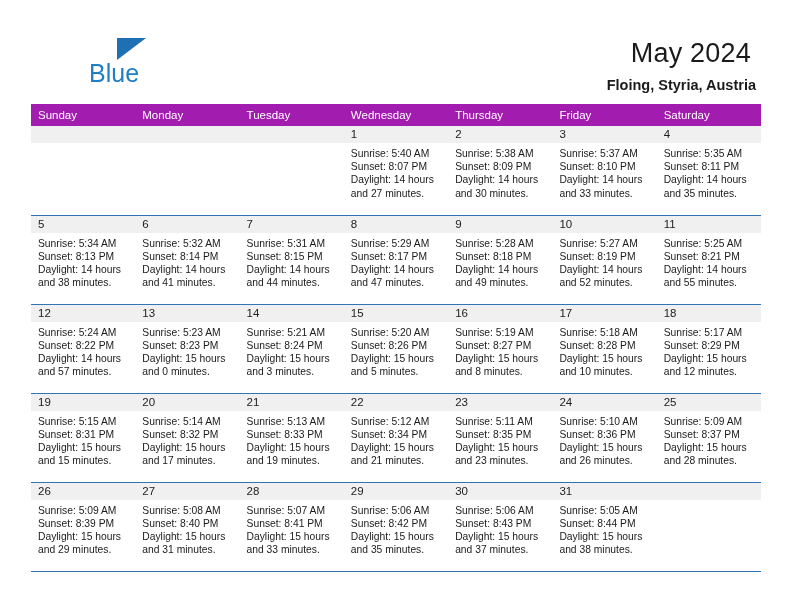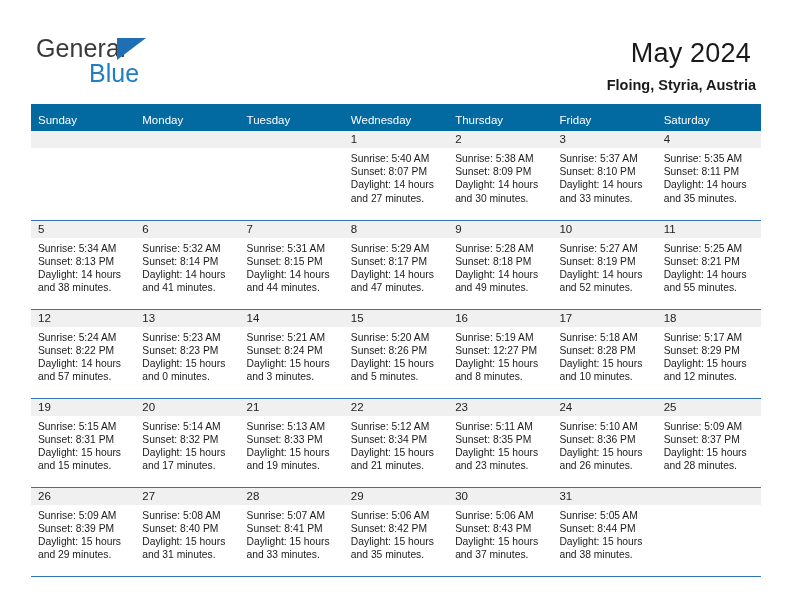--- a/index.html
+++ b/index.html
@@ -92,26 +92,26 @@
     position: absolute;
     left: 31px;
     top: 104px;
     width: 730px;
     border-collapse: collapse;
     table-layout: fixed;
   }
   .calendar col { width: 104.28px; }
 
   .calendar thead th {
-    background: #0369a1;
+    background: #a21caf;
     color: #ffffff;
     font-size: 11.5px;
     font-weight: normal;
     text-align: left;
-    padding: 10px 0 5px 7px;
+    padding: 5px 0 5px 7px;
     height: 20px;
     box-sizing: border-box;
     vertical-align: middle;
     border: none;
   }
 
   .calendar tbody td {
     vertical-align: top;
     padding: 0;
     border: none;
@@ -145,21 +145,20 @@
   }
 </style>
 </head>
 <body>
 
 <div class="page">
 
   <div class="header">
 
     <div class="logo">
-      <span class="logo-general">General</span>
       <span class="logo-triangle"></span>
       <span class="logo-blue">Blue</span>
     </div>
 
     <div class="title-block">
       <h1 class="cal-title">May 2024</h1>
       <div class="cal-subtitle">Floing, Styria, Austria</div>
     </div>
 
   </div>
@@ -353,21 +352,21 @@
             <div>Sunrise: 5:20 AM</div>
             <div>Sunset: 8:26 PM</div>
             <div>Daylight: 15 hours</div>
             <div>and 5 minutes.</div>
           </div>
         </td>
         <td>
           <div class="daynum-band">16</div>
           <div class="cell-body">
             <div>Sunrise: 5:19 AM</div>
-            <div>Sunset: 12:27 PM</div>
+            <div>Sunset: 8:27 PM</div>
             <div>Daylight: 15 hours</div>
             <div>and 8 minutes.</div>
           </div>
         </td>
         <td>
           <div class="daynum-band">17</div>
           <div class="cell-body">
             <div>Sunrise: 5:18 AM</div>
             <div>Sunset: 8:28 PM</div>
             <div>Daylight: 15 hours</div>

